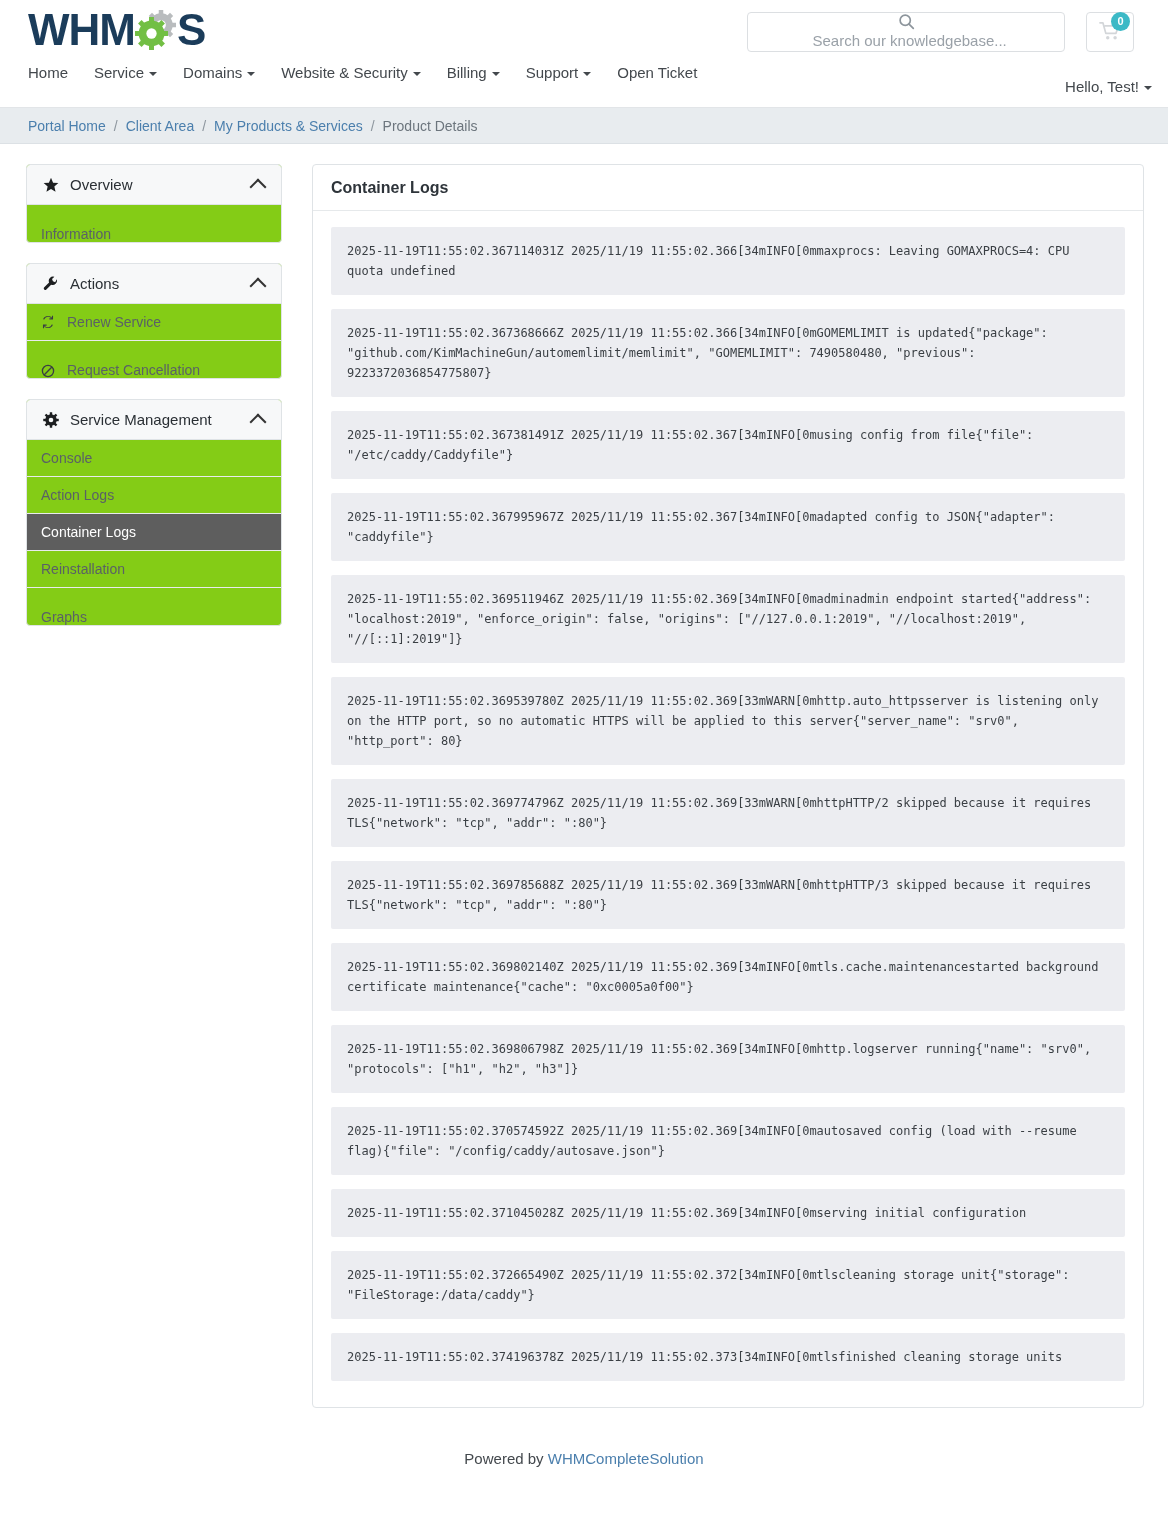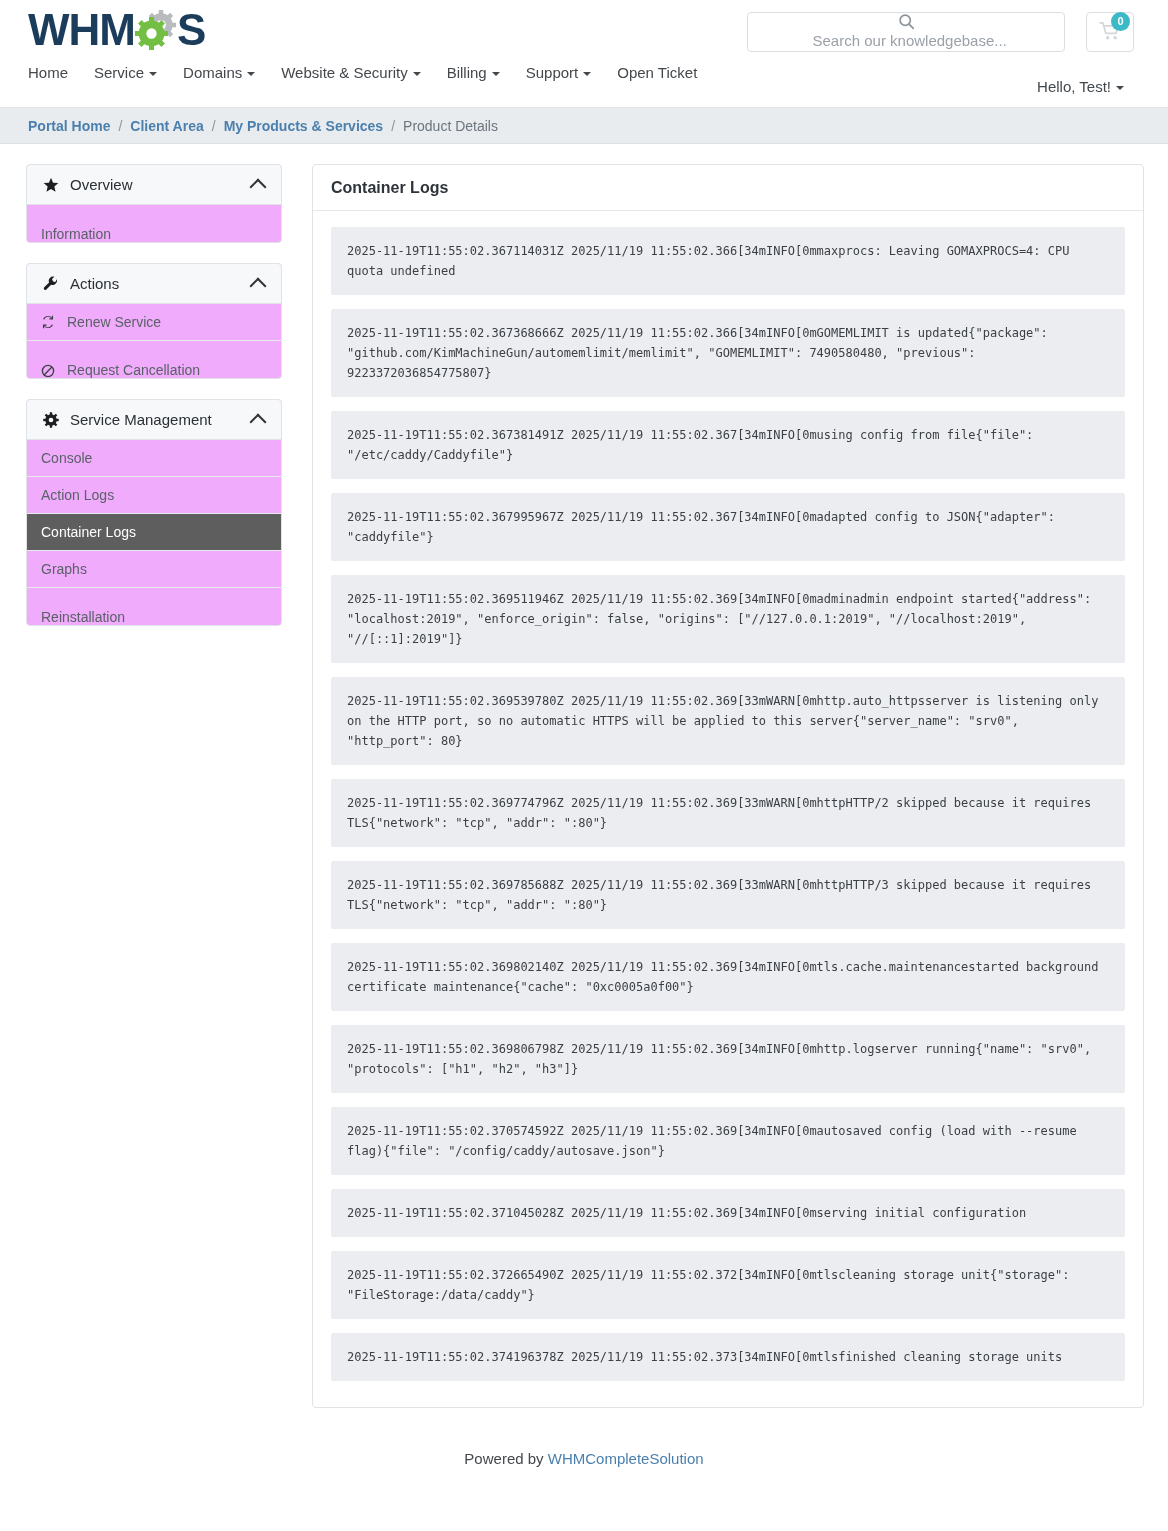--- a/index.html
+++ b/index.html
@@ -126,54 +126,54 @@
     display: inline-block;
     width: 0; height: 0;
     border-left: 4px solid transparent;
     border-right: 4px solid transparent;
     border-top: 4px solid #43484d;
     margin-left: 5px;
     vertical-align: middle;
   }
   .nav-right {
     position: absolute;
-    right: 44px;
+    right: 16px;
     top: 0;
     height: 44px;
     display: flex;
     align-items: center;
   }
 
   
   .breadcrumb-bar {
     background: #e8ecef;
     border-bottom: 1px solid #dce1e5;
     height: 36px;
     display: flex;
     align-items: center;
     padding: 0 28px;
     font-size: 14px;
   }
-  .bc-link { color: #4b7fad; text-decoration: none; cursor: pointer; font-weight: bold; }
+  .bc-link { color: #4b7fad; text-decoration: none; cursor: pointer; }
   .bc-sep { color: #8d969e; margin: 0 8px; }
   .bc-active { color: #6c757d; }
 
   
   .page {
     display: flex;
     align-items: flex-start;
     padding: 20px 24px 0 26px;
     background: #ffffff;
   }
   .sidebar { width: 256px; flex: 0 0 256px; }
   .content { flex: 1 1 auto; margin-left: 30px; }
 
   
   .panel {
-    background: #f0abfc;
+    background: #84cc16;
     border: 1px solid #dfe3e6;
     border-radius: 4px;
     margin-bottom: 20px;
     overflow: hidden;
   }
   .panel-head {
     background: #f7f8f9;
     border-bottom: 1px solid #dfe3e6;
     height: 40px;
     display: flex;
@@ -437,24 +437,24 @@
       <a class="panel-item">
         <span>Console</span>
       </a>
       <a class="panel-item">
         <span>Action Logs</span>
       </a>
       <a class="panel-item active">
         <span>Container Logs</span>
       </a>
       <a class="panel-item">
+        <span>Reinstallation</span>
+      </a>
+      <a class="panel-item">
         <span>Graphs</span>
-      </a>
-      <a class="panel-item">
-        <span>Reinstallation</span>
       </a>
     </div>
   </div>
 
   <div class="content">
     <div class="content-panel">
       <div class="content-panel-head">
         <span class="content-panel-title">Container Logs</span>
       </div>
       <div class="content-panel-body" id="log-list">

